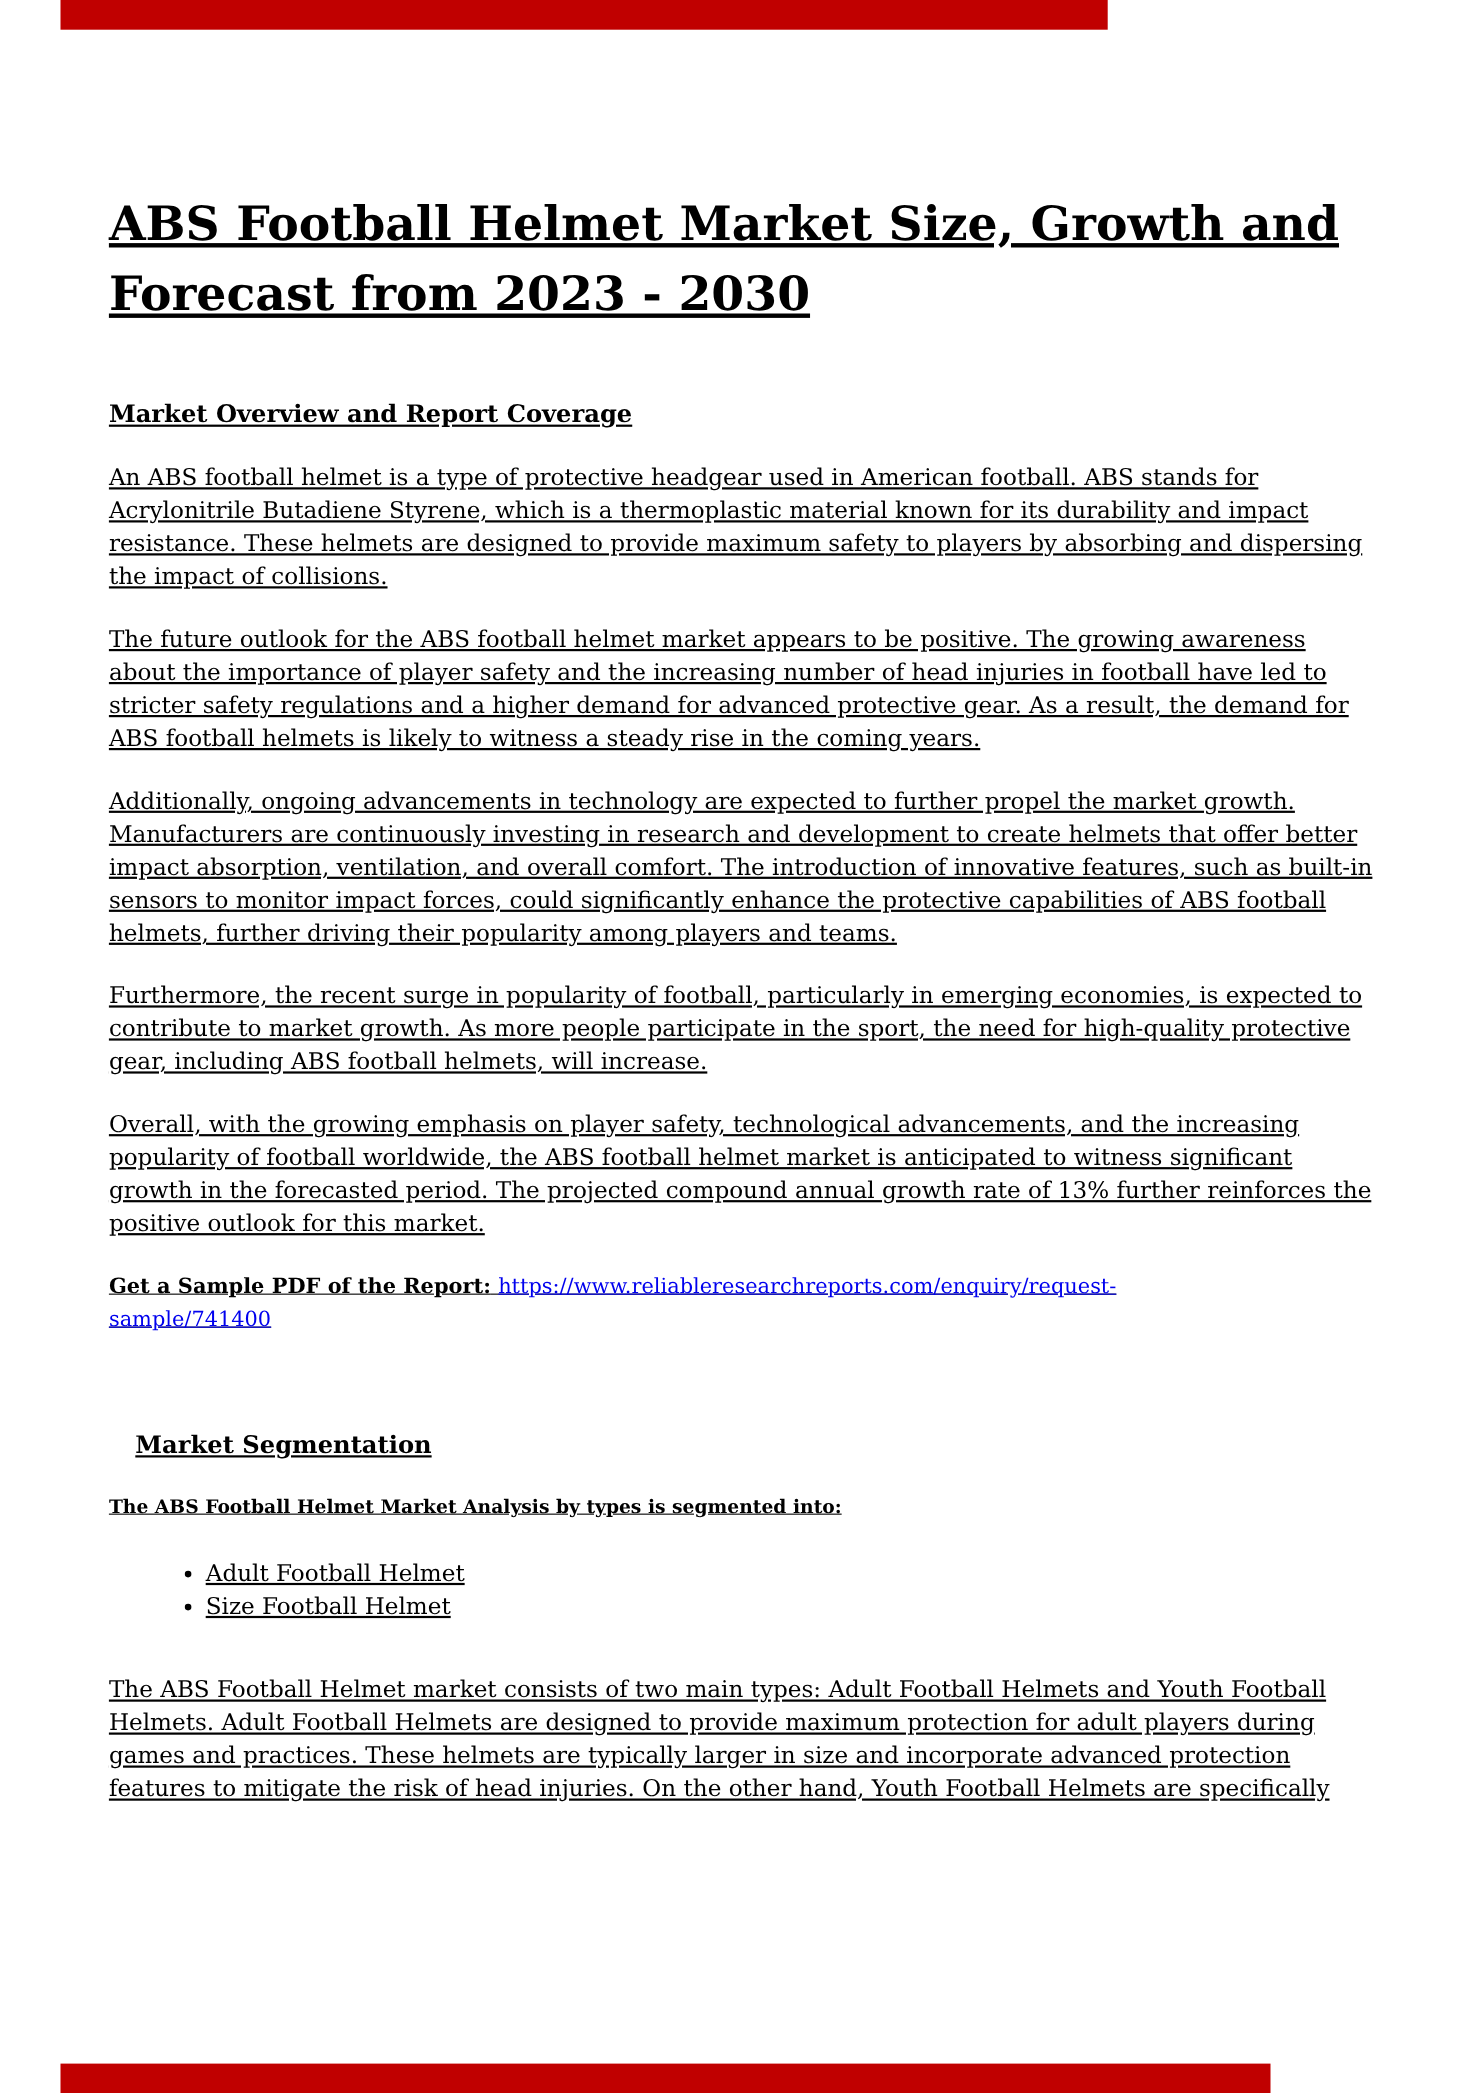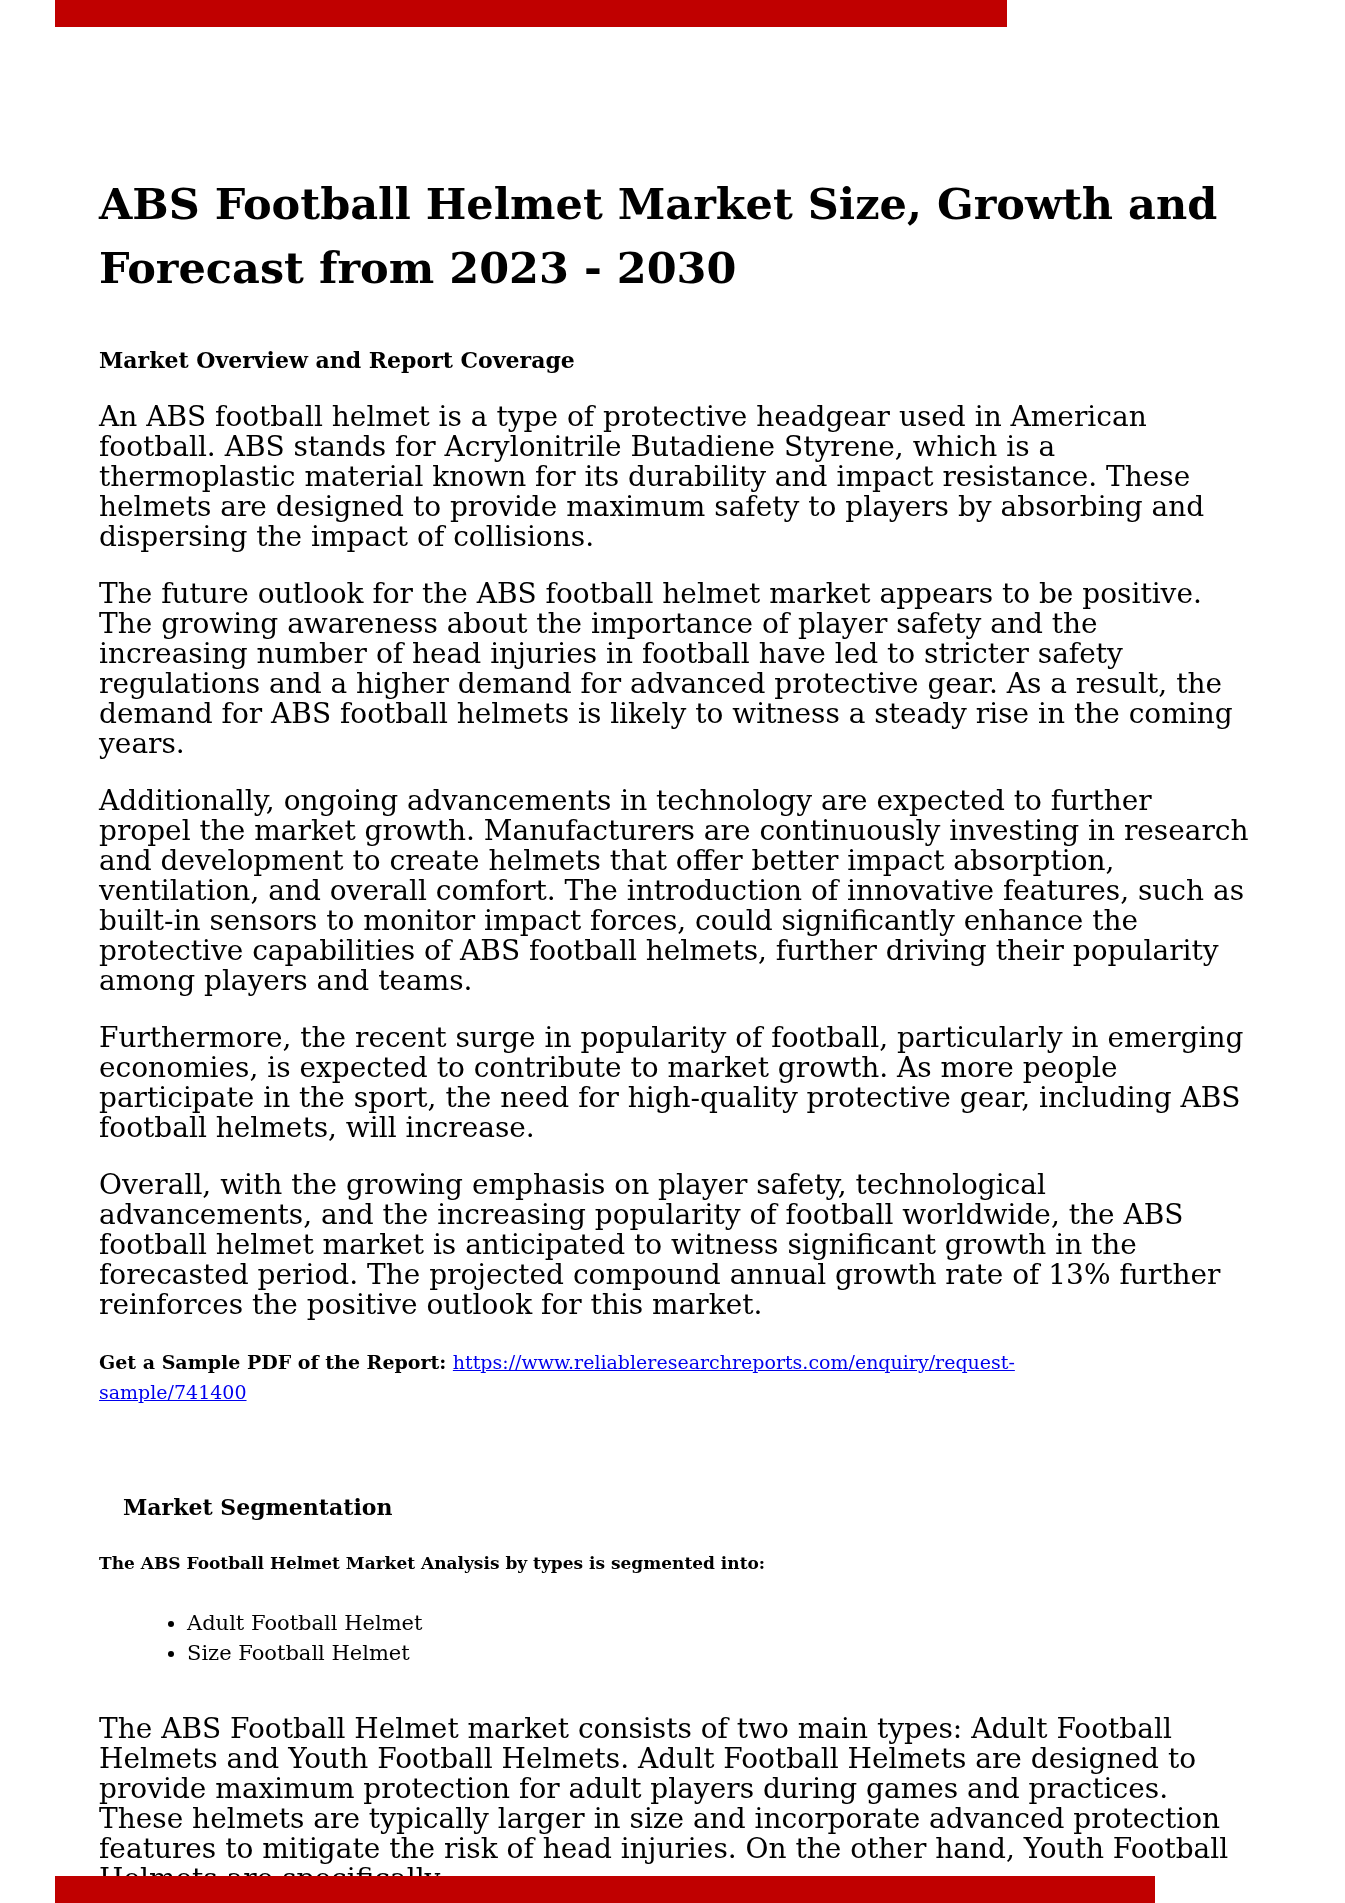--- a/index.html
+++ b/index.html
@@ -19,35 +19,36 @@
     position: absolute;
     background: #c00000;
     height: 27px;
   }
   .redaction-bar.top { left: 55px; top: 0; width: 952px; }
   .redaction-bar.bottom { left: 55px; top: 1876px; width: 1100px; }
   .content {
     position: absolute; left: 0; top: 0;
     width: 100%;
     padding: 0 95px 0 99px;
+    text-decoration: underline;
   }
   h1.doc-title {
     font-size: 43px;
     line-height: 64px;
     font-weight: bold;
     margin-top: 172px;
   }
   .section-heading {
     font-size: 22px;
     line-height: 30px;
     font-weight: bold;
   }
-  .overview-heading { margin-top: 45px; }
+  .overview-heading { margin-top: 62px; }
   .body-para {
-    font-size: 28px;
+    font-size: 21px;
     line-height: 30px;
     margin-top: 27px;
   }
   .sample-para {
     font-size: 19px;
     line-height: 30px;
     margin-top: 27px;
     font-weight: bold;
   }
   .sample-para a {

